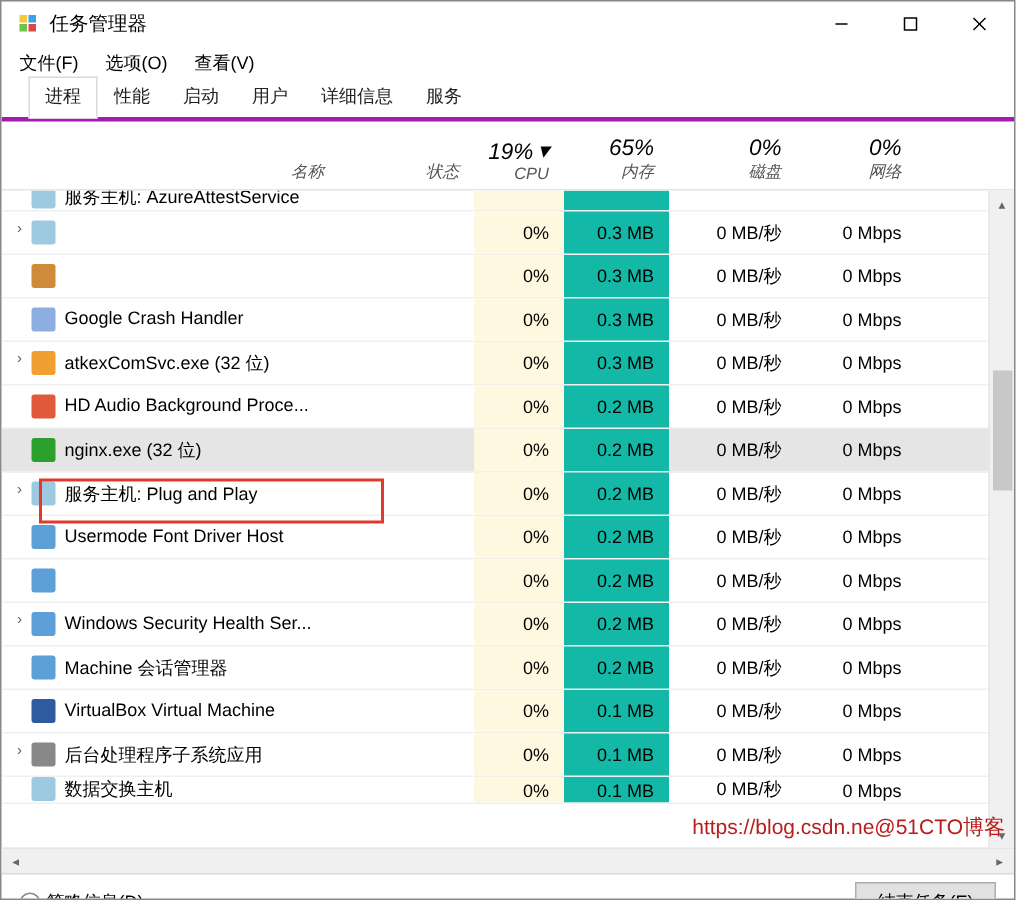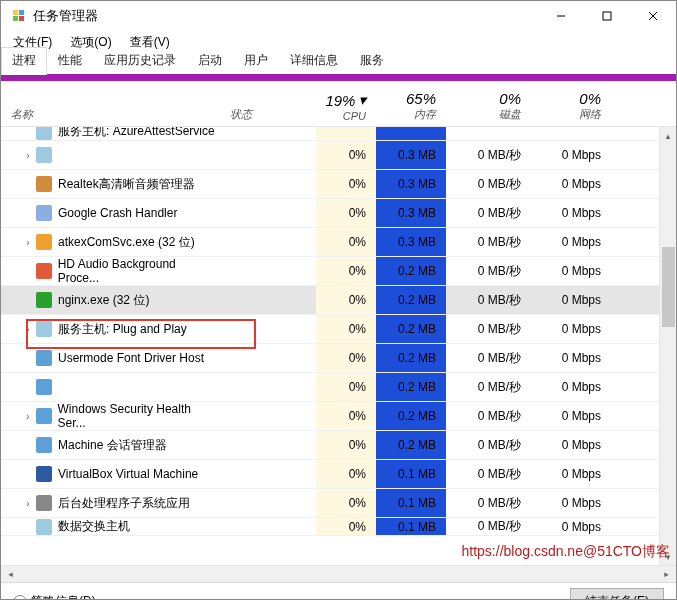--- a/index.html
+++ b/index.html
@@ -11,46 +11,46 @@
   .titlebar .icon::before { content:""; position:absolute; left:2px; top:2px; width:5px; height:5px; background:#f5c838; }
   .titlebar .icon::after { content:""; position:absolute; left:8px; top:2px; width:5px; height:5px; background:#3aa0e8; box-shadow: -6px 6px 0 #6cc24a, 0px 6px 0 #da4848; }
   .title { font-size: 13px; }
   .win-controls { margin-left: auto; display: flex; }
   .win-btn { width: 46px; height: 30px; display:flex; align-items:center; justify-content:center; color:#000;}
   .win-btn svg { stroke:#000; stroke-width:1; fill:none; }
   
   .menubar { height: 22px; display: flex; align-items: center; padding-left: 8px; gap: 10px; font-size: 12px; text-align: center;}
   .menubar span { padding: 2px 4px; }
   
-  .tabstrip { display:flex; align-items:flex-end; border-bottom:7px solid #a21caf; padding-left:0; margin-top:2px; height:26px;}
+  .tabstrip { display:flex; align-items:flex-end; border-bottom:3px solid #a21caf; padding-left:18px; margin-top:2px; height:26px;}
   .tab { padding:4px 10px 5px; font-size:12px; color:#222; border:1px solid transparent; position:relative; top:1px;}
   .tab.active { background:#fff; border:1px solid #d9d9d9; border-bottom:1px solid #fff; }
   
   .headers { display:flex; height:40px; border-bottom:1px solid #e5e5e5; align-items:stretch; margin-top:6px;}
   .hcell { display:flex; flex-direction:column; justify-content:flex-end; padding:0 10px 4px 0; font-size:11px; color:#6a6a6a; text-align:right;font-style:italic;}
   .hcell.name { flex:0 0 225px; text-align:left; justify-content:flex-end; padding-left:10px;}
   .hcell.status { flex:0 0 90px; text-align:left; padding-left:4px;}
   .hcell.cpu { flex:0 0 60px; }
   .hcell.mem { flex:0 0 70px; }
   .hcell.disk { flex:0 0 85px; }
   .hcell.net { flex:0 0 80px; }
   .hcell .pct { font-size:15px; color:#000; }
-  .hcell .lbl { color:#555; }
+  .hcell .lbl { color:#555;text-align:right; }
   .chev { display:inline-block; margin-left:3px; position:relative; top:-1px;}
   
   .scroll-area { height: 438px; overflow: hidden; position:relative;}
   .rows { }
   .row { display:flex; height:29px; align-items:center; border-bottom:1px solid #f0f0f0; position:relative;}
   .row.partial-top { height:14px; align-items:flex-end; overflow:hidden;}
   .row.partial-bot { height:18px; align-items:flex-start; overflow:hidden;}
   .cell { padding-right:10px; font-size:12px;}
-  .cname { flex:0 0 225px; display:flex; align-items:center; padding-left:21px;}
+  .cname { flex:0 0 225px; display:flex; align-items:flex-start; padding-left:6px;}
   .cstatus { flex:0 0 90px; }
   .ccpu { flex:0 0 60px; text-align:right; background:#fff8e0;}
-  .cmem { flex:0 0 70px; text-align:right; background:#1d4ed8;}
+  .cmem { flex:0 0 70px; text-align:right; background:#14b8a6;}
   .cdisk { flex:0 0 85px; text-align:right; }
   .cnet { flex:0 0 80px; text-align:right; }
   .row .ccpu, .row .cmem, .row .cdisk, .row .cnet { height:100%; display:flex; align-items:center; justify-content:flex-end;}
   .row.selected { background:#e5e5e5; }
   .expander { width:12px; color:#666; font-size:10px; text-align:center; margin-right:2px;}
   .picon { width:16px; height:16px; margin-right:6px; background:#ddd; border-radius:2px; flex:0 0 16px;}
   .redbox { position:absolute; left:25px; top:192px; width:230px; height:30px; border:2px solid #e13a2d; pointer-events:none;}
   
   .vscroll { position:absolute; right:0; top:0; width:17px; height:100%; background:#f0f0f0; border-left:1px solid #e5e5e5;}
   .vscroll .btn { height:17px; background:#f0f0f0; display:flex; align-items:center; justify-content:center; color:#666; font-size:9px;}
@@ -95,21 +95,20 @@
 
 <div class="menubar">
   <span>文件(F)</span>
   <span>选项(O)</span>
   <span>查看(V)</span>
 </div>
 
 <div class="tabstrip" id="tabstrip">
     <div class="tab active">进程</div>
     <div class="tab">性能</div>
-    <div class="tab">应用历史记录</div>
     <div class="tab">启动</div>
     <div class="tab">用户</div>
     <div class="tab">详细信息</div>
     <div class="tab">服务</div>
   </div>
 
 <div class="headers">
   <div class="hcell name">
       <span class="lbl">名称</span>
     </div>
@@ -156,21 +155,20 @@
         <div class="cell cstatus"></div>
         <div class="cell ccpu">0%</div>
         <div class="cell cmem">0.3 MB</div>
         <div class="cell cdisk">0 MB/秒</div>
         <div class="cell cnet">0 Mbps</div>
       </div>
       <div class="row">
         <div class="cell cname">
           <span class="expander"></span>
           <span class="picon" style="background:#cf8a3a"></span>
-          <span>Realtek高清晰音频管理器</span>
         </div>
         <div class="cell cstatus"></div>
         <div class="cell ccpu">0%</div>
         <div class="cell cmem">0.3 MB</div>
         <div class="cell cdisk">0 MB/秒</div>
         <div class="cell cnet">0 Mbps</div>
       </div>
       <div class="row">
         <div class="cell cname">
           <span class="expander"></span>

